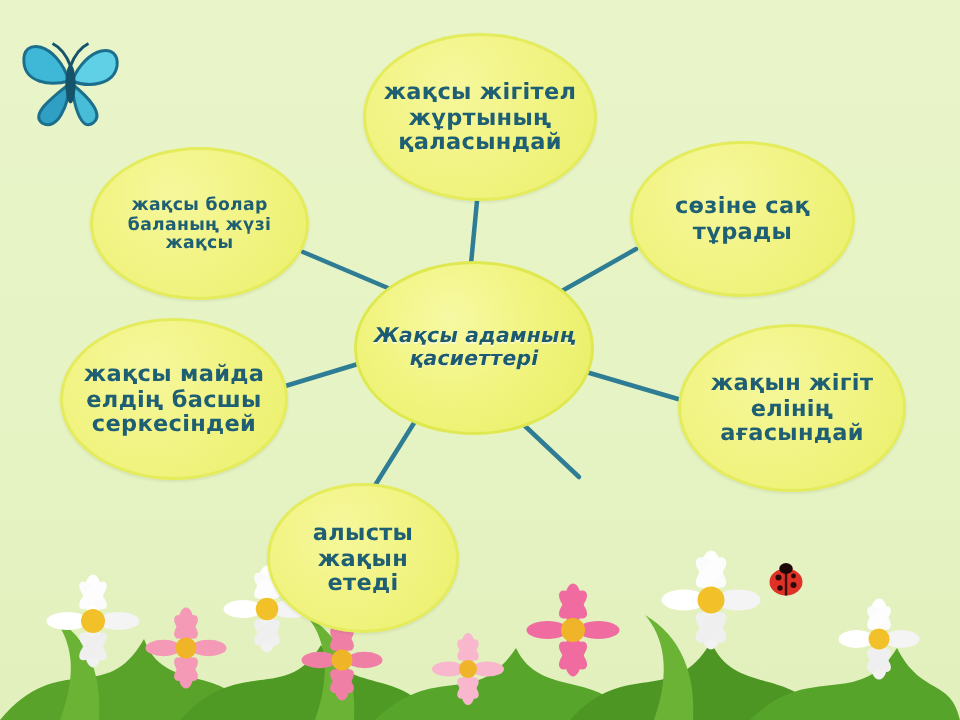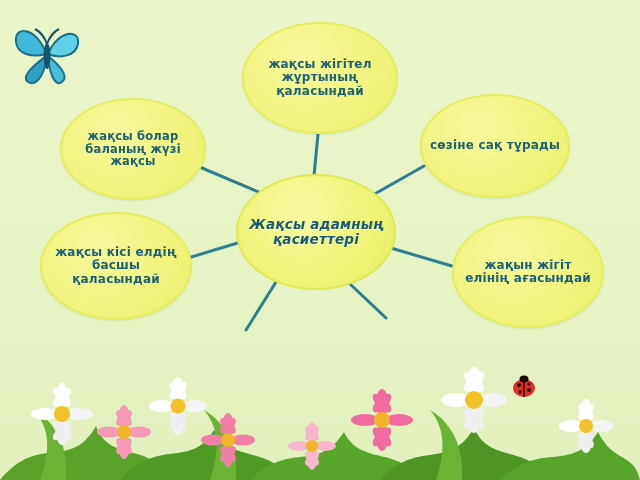--- a/index.html
+++ b/index.html
@@ -60,21 +60,21 @@
     color: #1e5f73;
     font-weight: bold;
     line-height: 1.12;
     padding: 6px 8px;
     letter-spacing: 0.2px;
   }
   .leaf {
     background: radial-gradient(circle at 38% 30%, #f6f79c 0%, #f2f486 42%, #eaf06a 100%);
     border: 2px solid #e4ec5c;
     box-shadow: 0 1px 2px rgba(0,0,0,0.08);
-    font-size: 12px;
+    font-size: 15px;
   }
   .center {
     background: radial-gradient(circle at 40% 32%, #f7f9a4 0%, #f1f47f 45%, #e7ef62 100%);
     border: 2px solid #dfe84f;
     font-style: italic;
     font-size: 13.5px;
     color: #1b5a70;
     text-shadow: 0 1px 0 rgba(255,255,255,0.55);
   }
   .n0 { left: 242px; top: 22px;  width: 156px; height: 112px; }
@@ -245,17 +245,18 @@
         <circle cx="-4" cy="4" r="1.8" fill="#2b0b09"></circle>
         <circle cx="5" cy="-4" r="1.6" fill="#2b0b09"></circle>
         <ellipse cx="0" cy="-9" rx="4.5" ry="3.6" fill="#1c0807"></ellipse>
       </g>
     </g>
   </svg>
 
   <div class="node leaf n0">жақсы жігітел жұртының қаласындай</div>
   <div class="node leaf n2">сөзіне сақ тұрады</div>
   <div class="node leaf n1">жақсы болар баланың жүзі жақсы</div>
-  <div class="node leaf n3">жақсы кісі елдің басшы қаласындай</div>
+  <div class="node leaf n3">жақсы майда елдің басшы серкесіндей</div>
   <div class="node leaf n4">жақын жігіт елінің ағасындай</div>
+  <div class="node leaf n5">алысты жақын етеді</div>
   <div class="node center nc">Жақсы адамның қасиеттері</div>
 
 </div>
 
 </body></html>

